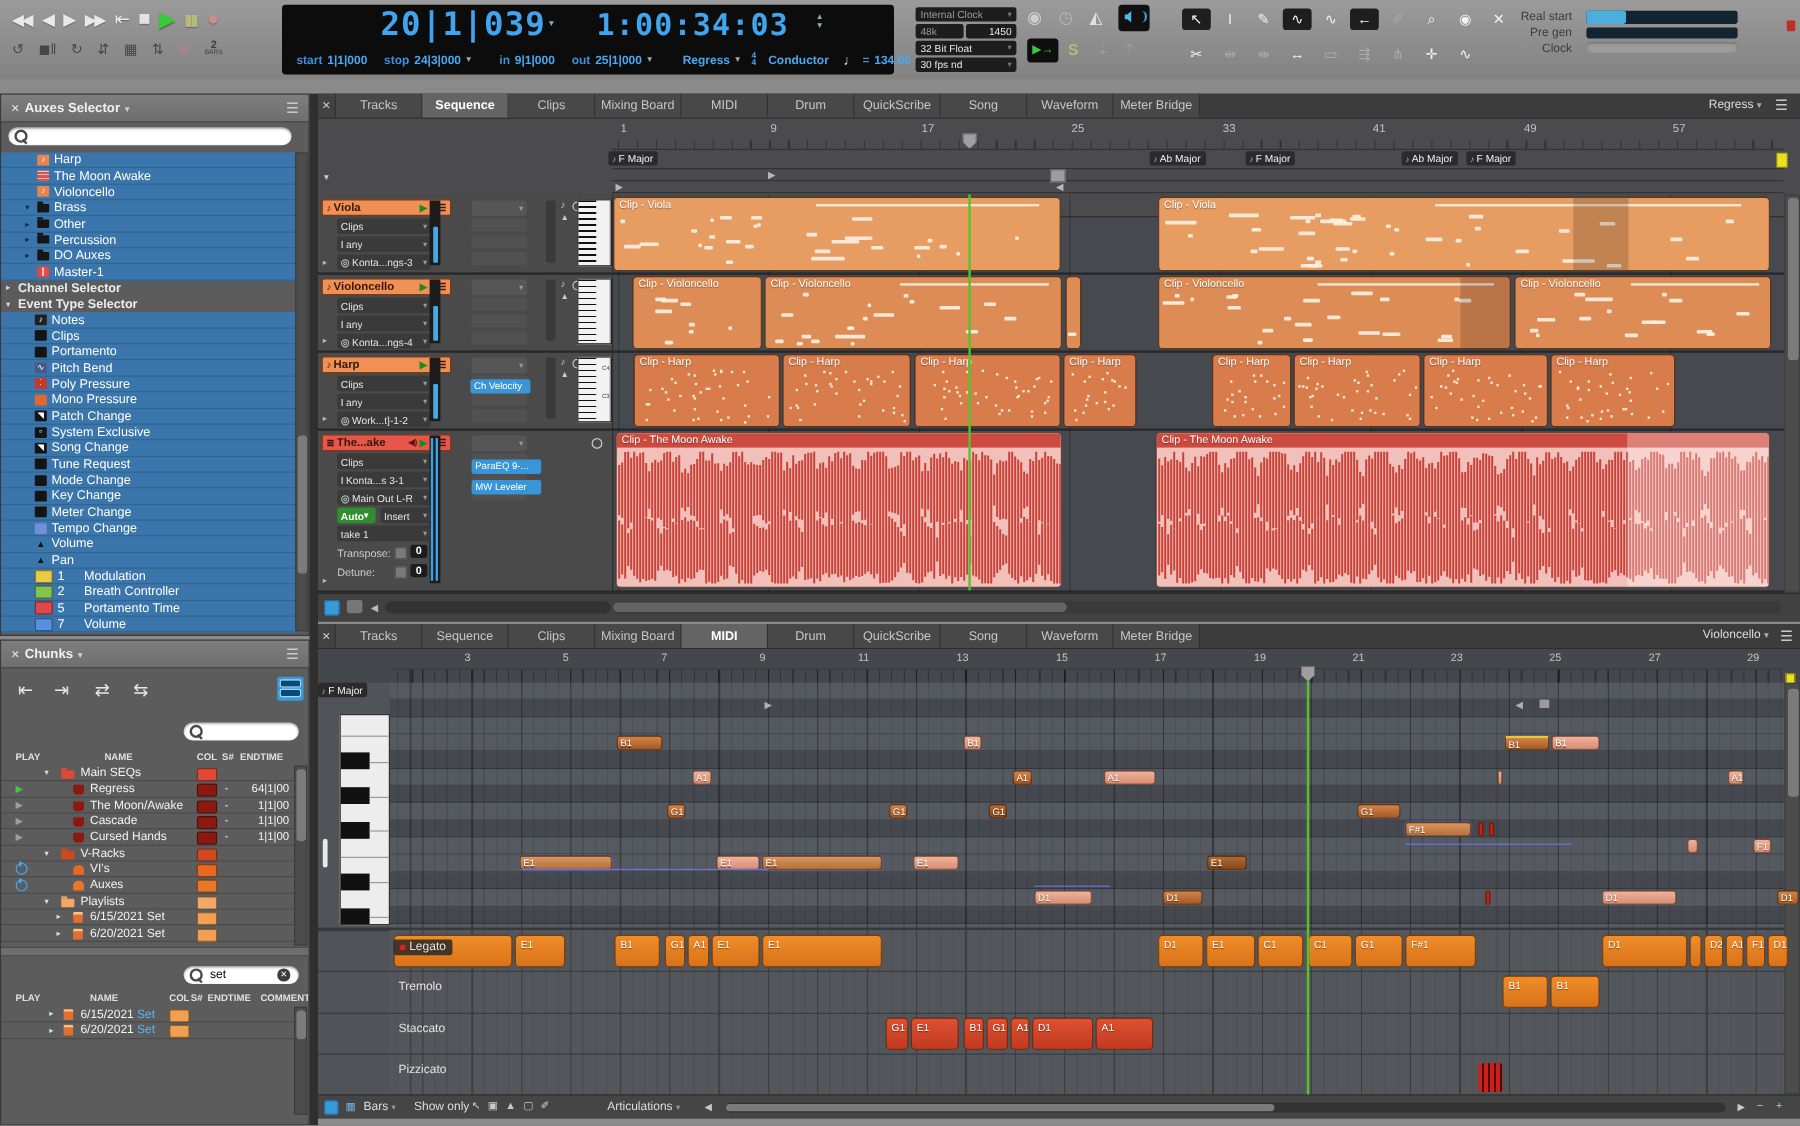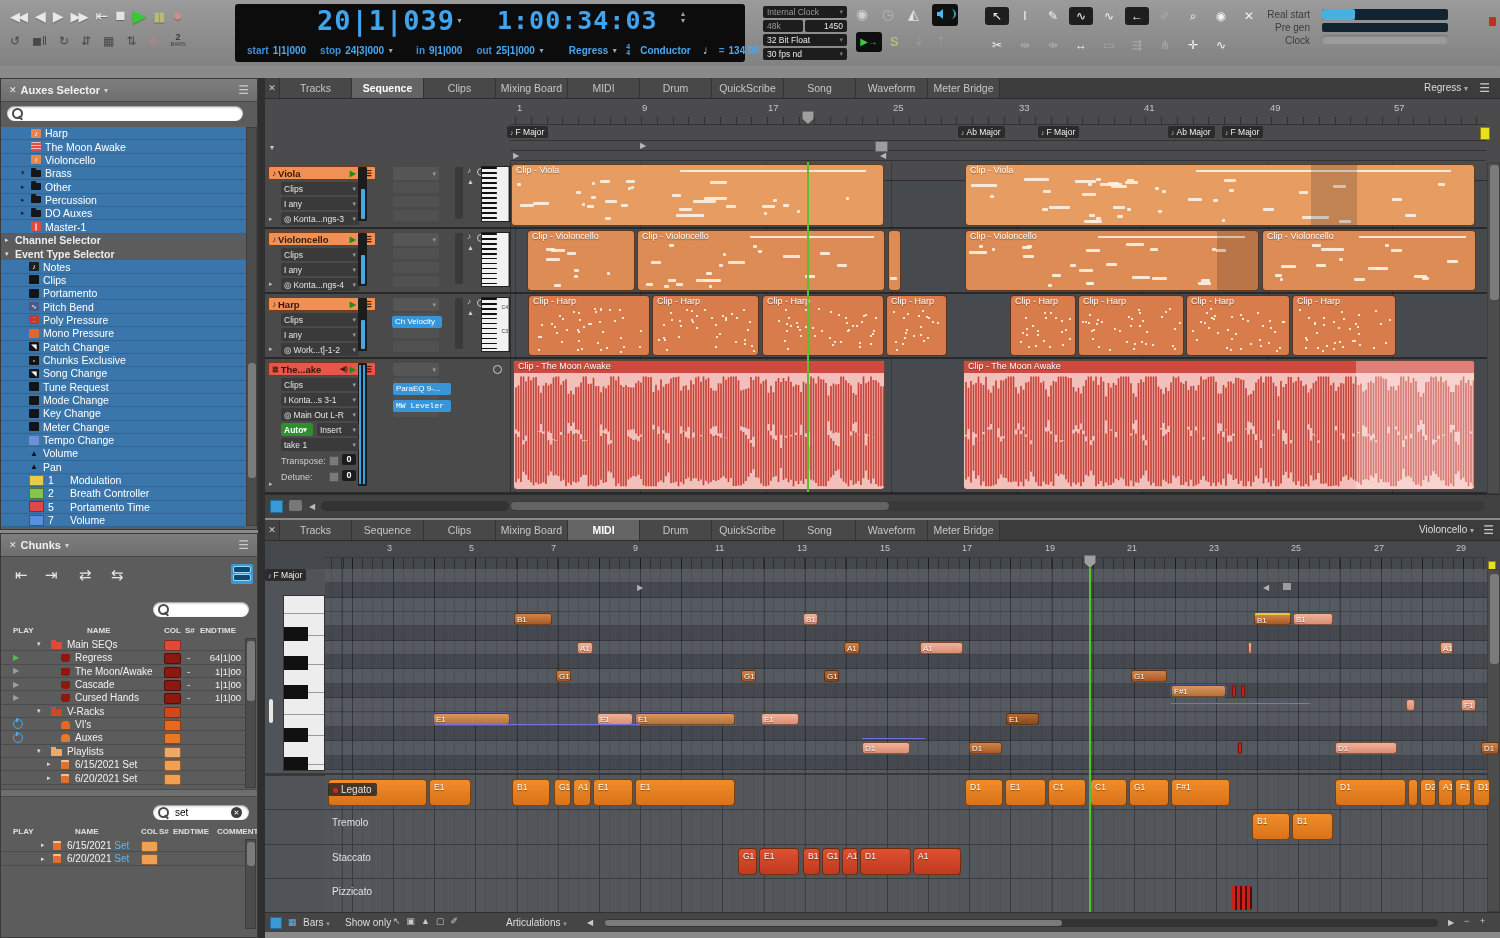--- a/index.html
+++ b/index.html
@@ -309,21 +309,21 @@
           <div>Mono Pressure</div>
         </div>
         <div class="tsrow sel">
           <div style="width: 28px; flex: 0 0 auto;"></div>
           <div class="icon9" style="background: rgb(20, 20, 20); margin-right: 4px;">◥</div>
           <div>Patch Change</div>
         </div>
         <div class="tsrow sel">
           <div style="width: 28px; flex: 0 0 auto;"></div>
           <div class="icon9" style="background: rgb(20, 20, 20); margin-right: 4px;">▫</div>
-          <div>Chunks Exclusive</div>
+          <div>System Exclusive</div>
         </div>
         <div class="tsrow sel">
           <div style="width: 28px; flex: 0 0 auto;"></div>
           <div class="icon9" style="background: rgb(20, 20, 20); margin-right: 4px;">◥</div>
           <div>Song Change</div>
         </div>
         <div class="tsrow sel">
           <div style="width: 28px; flex: 0 0 auto;"></div>
           <div class="icon9" style="background: rgb(20, 20, 20); margin-right: 4px;"></div>
           <div>Tune Request</div>
@@ -772,21 +772,21 @@
             <div>take 1</div>
             <div class="c2">▾</div>
           </div>
           <div style="position: absolute; left: 16px; top: 97px; font-size: 9px; color: rgb(204, 204, 204);">Transpose:</div>
           <div style="position: absolute; left: 64px; top: 97px; width: 8px; height: 8px; background: rgb(122, 122, 122); border: 1px solid rgb(85, 85, 85);"></div>
           <div style="position: absolute; left: 77px; top: 95px; width: 14px; height: 11px; background: rgb(28, 28, 28); color: rgb(255, 255, 255); font-size: 9px; font-weight: bold; text-align: center; border-radius: 2px;">0</div>
           <div style="position: absolute; left: 16px; top: 113px; font-size: 9px; color: rgb(204, 204, 204);">Detune:</div>
           <div style="position: absolute; left: 64px; top: 113px; width: 8px; height: 8px; background: rgb(122, 122, 122); border: 1px solid rgb(85, 85, 85);"></div>
           <div style="position: absolute; left: 77px; top: 111px; width: 14px; height: 11px; background: rgb(28, 28, 28); color: rgb(255, 255, 255); font-size: 9px; font-weight: bold; text-align: center; border-radius: 2px;">0</div>
           <div style="position: absolute; left: 128px; top: 24px; width: 58px; height: 12px; background: rgb(56, 150, 216); border-radius: 2px; color: rgb(255, 255, 255); font-size: 8px; line-height: 12px; padding-left: 3px; box-sizing: border-box; overflow: hidden; white-space: nowrap;">ParaEQ 9-...</div>
-          <div style="position: absolute; left: 128px; top: 41px; width: 58px; height: 12px; background: rgb(56, 150, 216); border-radius: 2px; color: rgb(255, 255, 255); font-size: 8px; line-height: 12px; padding-left: 3px; box-sizing: border-box; overflow: hidden; white-space: nowrap; font-family: Liberation Mono, monospace;">MW Leveler</div>
+          <div style="position: absolute; left: 128px; top: 41px; width: 58px; height: 12px; background: rgb(56, 150, 216); border-radius: 2px; color: rgb(255, 255, 255); font-size: 8px; line-height: 12px; padding-left: 3px; box-sizing: border-box; overflow: hidden; white-space: nowrap;">MW Leveler</div>
           <div style="position: absolute; left: 228px; top: 6px; width: 7px; height: 7px; border: 1.5px solid rgb(204, 204, 204); border-radius: 50%;"></div>
         </div>
         <div class="clip" style="left: 246px; top: 2px; width: 373px; height: 62px; background: rgb(231, 157, 98);">
           <div class="cliplbl">Clip - Viola</div>
           <div style="position: absolute; left: 79.6px; top: 17.4px; width: 3px; height: 3px; border-radius: 1px; background: rgba(252, 240, 226, 0.92);"></div>
           <div style="position: absolute; left: 214px; top: 39.6px; width: 10.1px; height: 3px; border-radius: 1px; background: rgba(252, 240, 226, 0.92);"></div>
           <div style="position: absolute; left: 87.5px; top: 15.3px; width: 10.4px; height: 3px; border-radius: 1px; background: rgba(252, 240, 226, 0.92);"></div>
           <div style="position: absolute; left: 250.1px; top: 40px; width: 13.3px; height: 3px; border-radius: 1px; background: rgba(252, 240, 226, 0.92);"></div>
           <div style="position: absolute; left: 198.4px; top: 16.3px; width: 17.1px; height: 3px; border-radius: 1px; background: rgba(252, 240, 226, 0.92);"></div>
           <div style="position: absolute; left: 114px; top: 14.9px; width: 8.5px; height: 3px; border-radius: 1px; background: rgba(252, 240, 226, 0.92);"></div>

